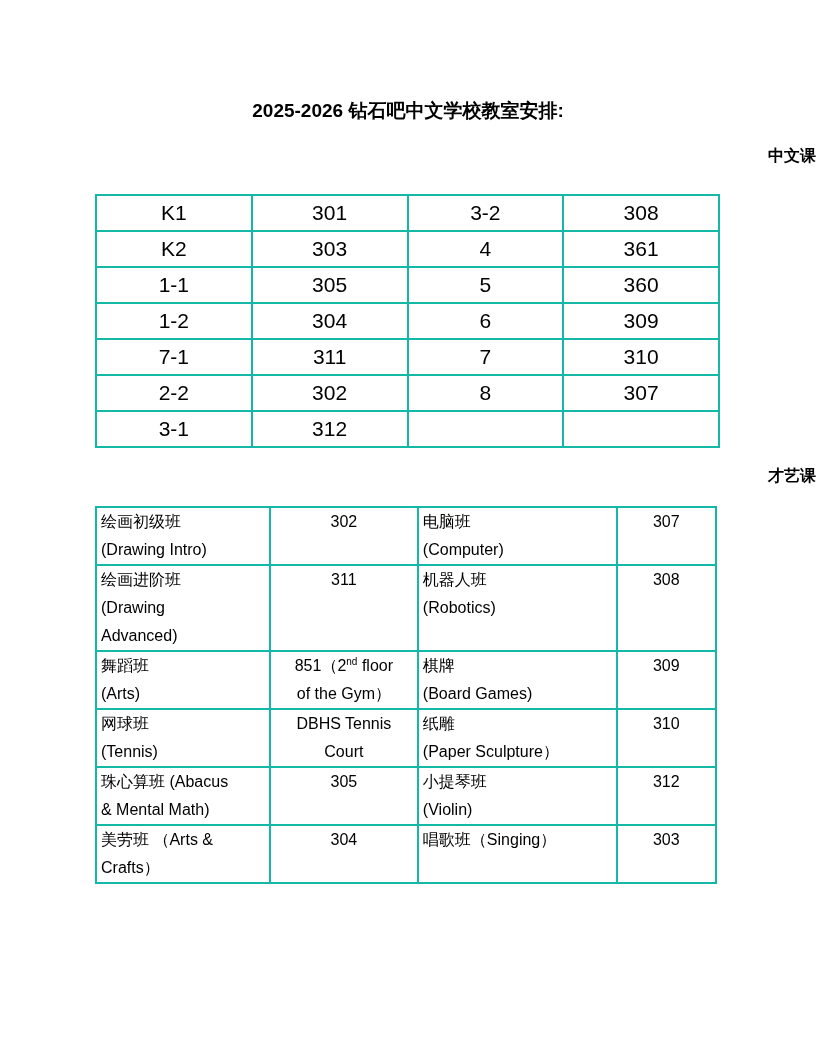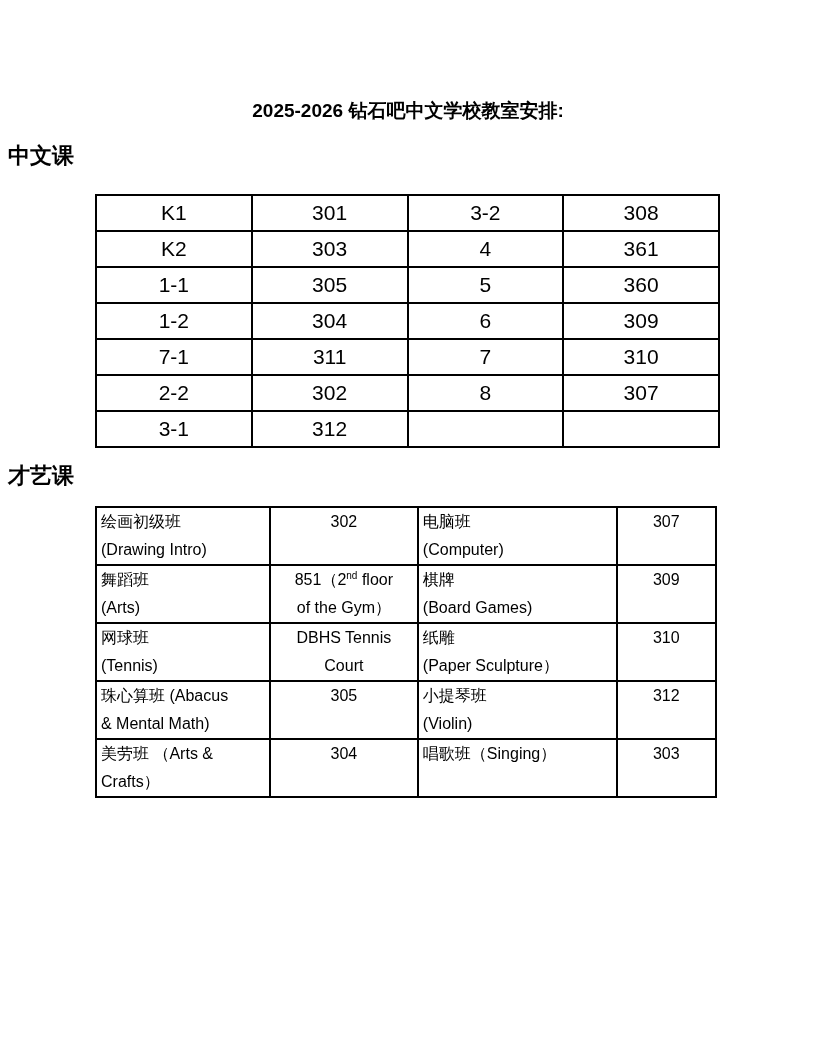--- a/index.html
+++ b/index.html
@@ -19,36 +19,36 @@
   .doc-title {
     margin: 0;
     padding-top: 98px;
     text-align: center;
     font-size: 19px;
     line-height: 26px;
     font-weight: bold;
   }
   .section-heading {
     margin: 0;
-    text-align: left;
-    font-size: 22px;
+    text-align: right;
+    font-size: 16px;
     line-height: 30px;
     font-weight: bold;
     padding-left: 8px;
   }
   .heading-chinese { margin-top: 17px; }
   .heading-talent  { margin-top: 13px; }
 
   table {
     border-collapse: collapse;
     margin-left: 95px;
     table-layout: fixed;
   }
   td {
-    border: 2px solid #000000;
+    border: 2px solid #14b8a6;
     overflow: hidden;
   }
 
   
   .table-chinese {
     width: 625px;
     margin-top: 23px;
   }
   .table-chinese td {
     width: 25%;
@@ -151,20 +151,29 @@
     <tbody>
       <tr>
         <td class="name-cell">绘画初级班
 (Drawing Intro)</td>
         <td class="room-cell">302</td>
         <td class="name-cell">电脑班
 (Computer)</td>
         <td class="room-cell">307</td>
       </tr>
       <tr>
+        <td class="name-cell">绘画进阶班
+(Drawing
+Advanced)</td>
+        <td class="room-cell">311</td>
+        <td class="name-cell">机器人班
+(Robotics)</td>
+        <td class="room-cell">308</td>
+      </tr>
+      <tr>
         <td class="name-cell">舞蹈班
 (Arts)</td>
         <td class="room-cell"><span>851（2</span><sup>nd</sup><span> floor
 of the Gym）</span></td>
         <td class="name-cell">棋牌
 (Board Games)</td>
         <td class="room-cell">309</td>
       </tr>
       <tr>
         <td class="name-cell">网球班

